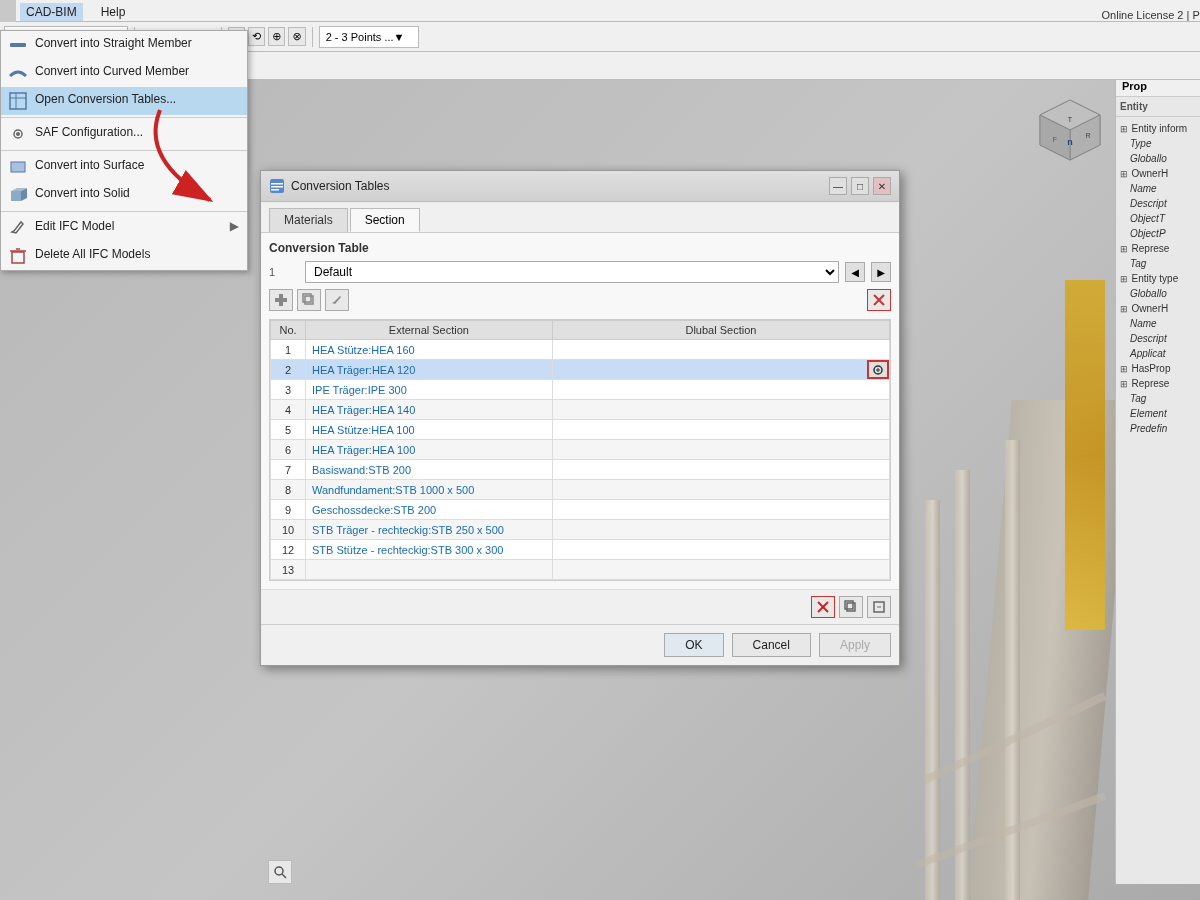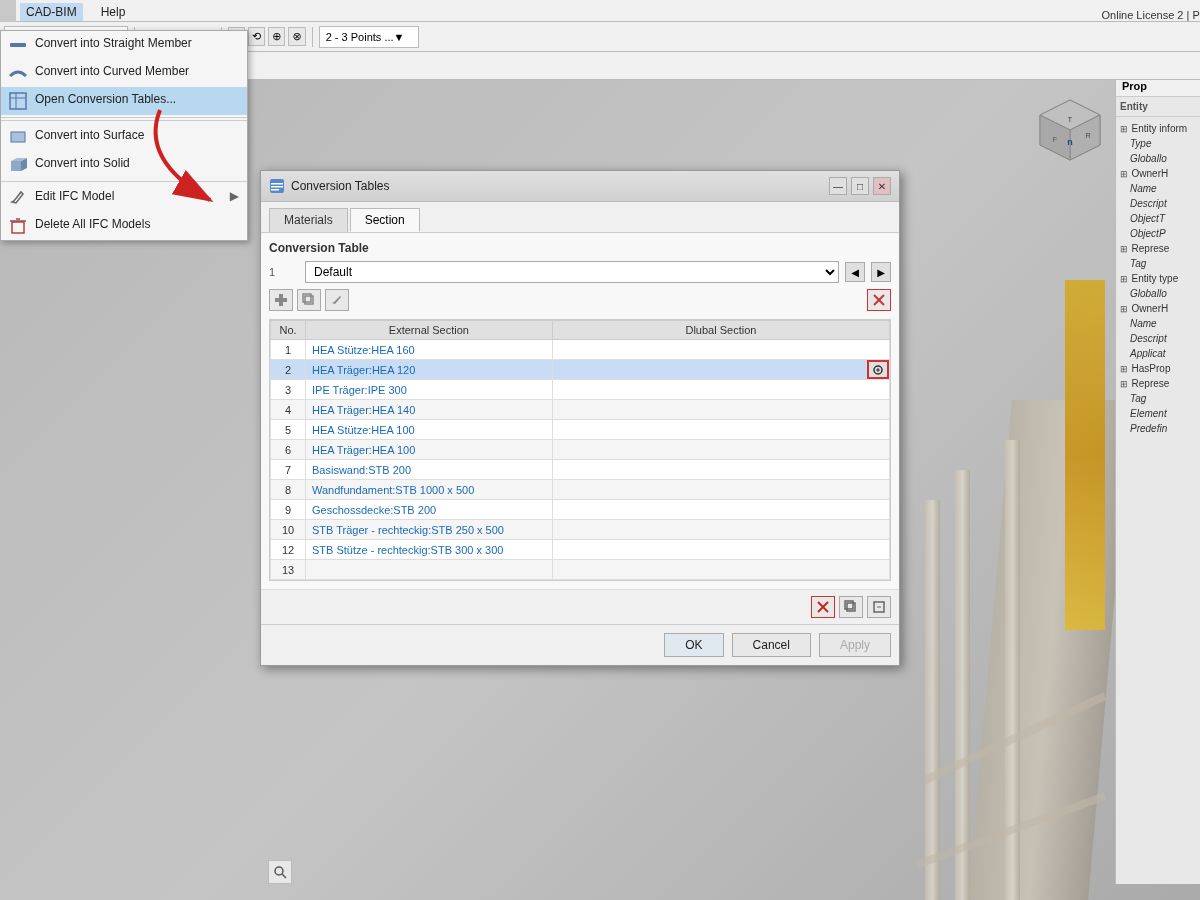--- a/index.html
+++ b/index.html
@@ -407,20 +407,27 @@
     <svg class="context-menu-icon" viewBox="0 0 18 18">
       <rect x="1" y="1" width="16" height="16" fill="none" stroke="#5577aa" stroke-width="1.5"></rect>
       <line x1="1" y1="6" x2="17" y2="6" stroke="#5577aa" stroke-width="1"></line>
       <line x1="7" y1="1" x2="7" y2="17" stroke="#5577aa" stroke-width="1"></line>
     </svg>
     <span>Open Conversion Tables...</span>
   </div>
 
   <div class="context-menu-separator"></div>
 
+  <div class="context-menu-item">
+    <svg class="context-menu-icon" viewBox="0 0 18 18">
+      <circle cx="9" cy="9" r="4" fill="none" stroke="#666" stroke-width="1.5"></circle>
+      <circle cx="9" cy="9" r="2" fill="#666"></circle>
+    </svg>
+    <span>SAF Configuration...</span>
+  </div>
 
   <div class="context-menu-separator"></div>
 
   <div class="context-menu-item">
     <svg class="context-menu-icon" viewBox="0 0 18 18">
       <rect x="2" y="4" width="14" height="10" fill="#aac0e0" stroke="#5577aa" stroke-width="1"></rect>
     </svg>
     <span>Convert into Surface</span>
   </div>
 

